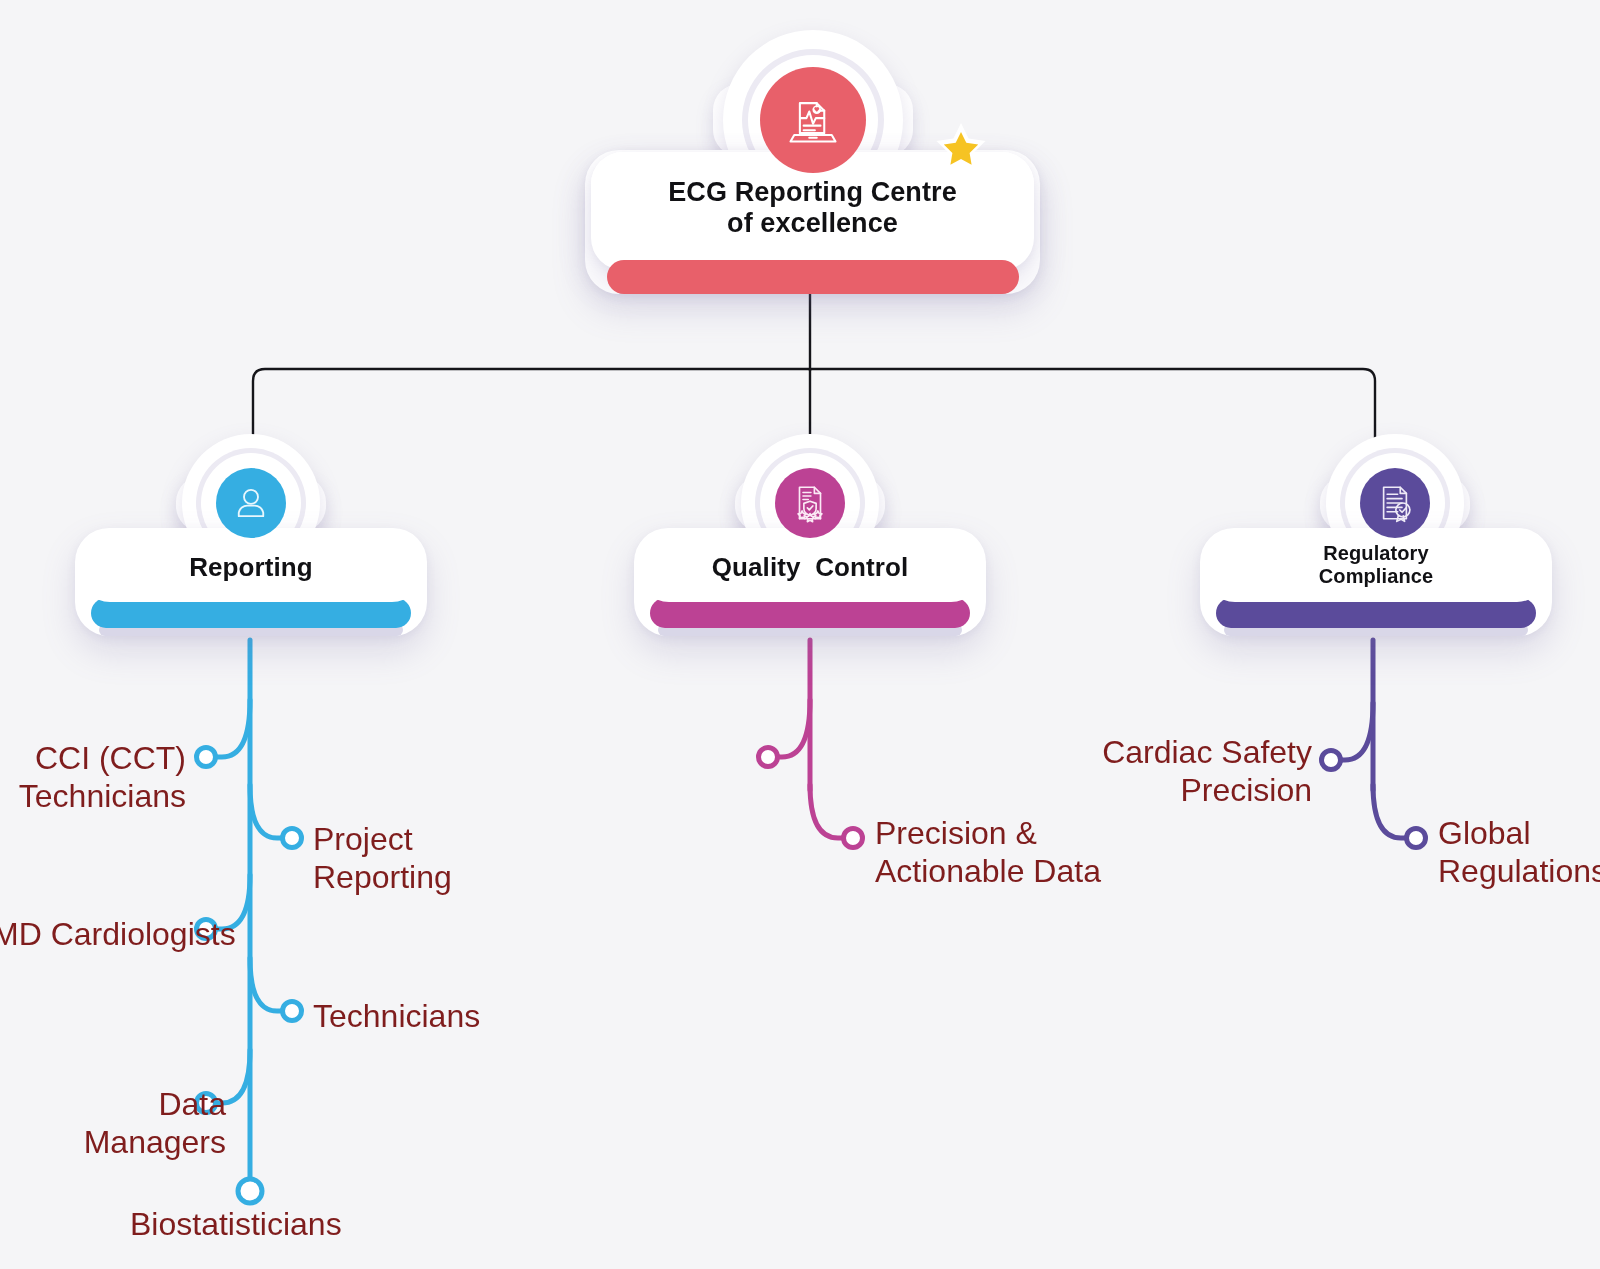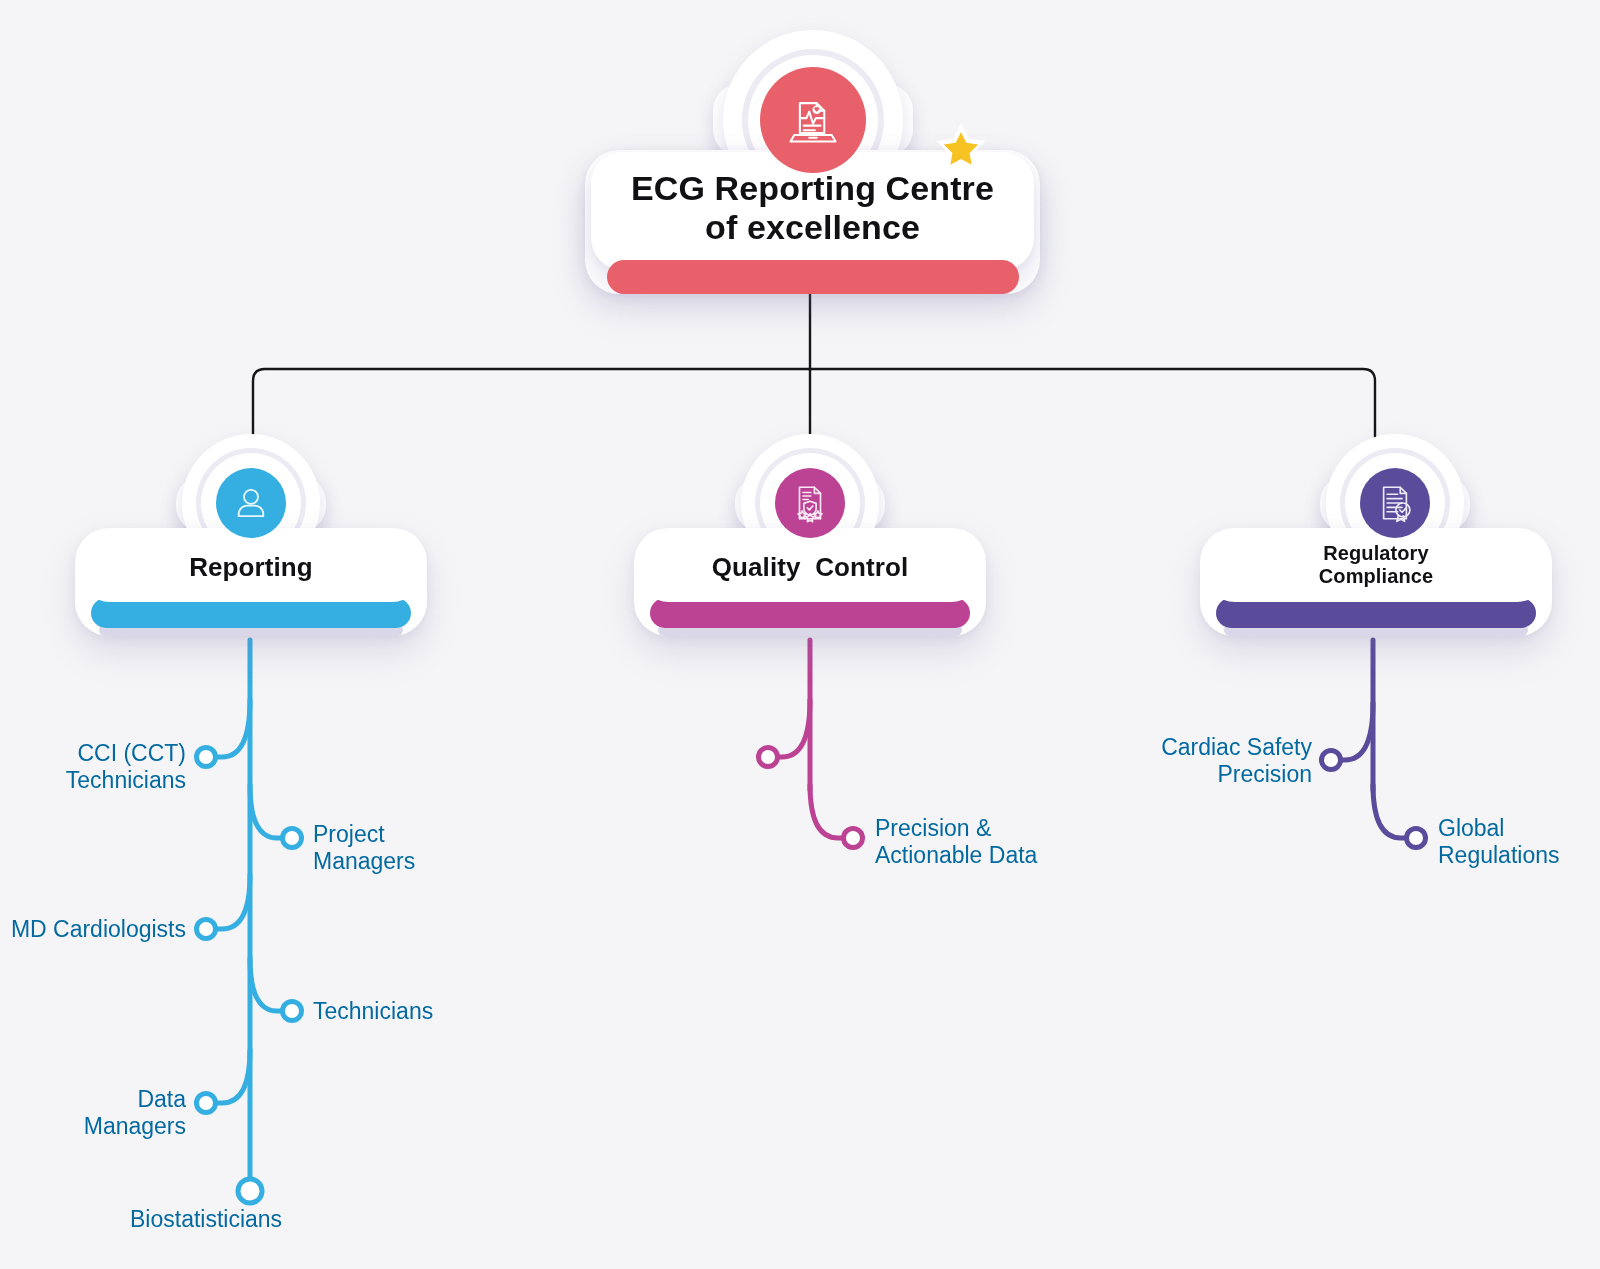--- a/index.html
+++ b/index.html
@@ -63,22 +63,22 @@
     display:flex;align-items:center;justify-content:center;
   }
   .iconcirc svg{display:block;}
 
   
   .starbadge{position:absolute;}
 
   
   .leaf-label{
     position:absolute;
-    color:#0369a1;
-    font-size:23px;
+    color:#7f1d1d;
+    font-size:32px;
     line-height:1.18;
     white-space:pre;
   }
   .leaf-label.right{text-align:left;}
   .leaf-label.left{text-align:right;}
 </style>
 </head>
 <body>
 
 <div id="stage">
@@ -135,21 +135,21 @@
     <div class="collar" style="left:138px;top:8px;width:180px;height:180px;"></div>
     <div class="iconring" style="left:157px;top:27px;width:142px;height:142px;background:#eceaf3;"></div>
     <div class="iconring" style="left:163px;top:33px;width:130px;height:130px;background:#ffffff;"></div>
 
     <div class="shadowcard" style="left:0px;top:128px;width:455px;height:144px;"></div>
     <div class="underbar" style="left:30px;top:258px;width:395px;height:14px;"></div>
     <div class="shadowcard" style="left:6px;top:130px;width:443px;height:118px;border-radius:32px;"></div>
     <div class="accent" style="left:22px;top:238px;width:412px;height:34px;background:#e8606a;"></div>
     <div class="shadowcard" style="left:6px;top:130px;width:443px;height:108px;border-radius:32px;box-shadow:none;"></div>
 
-    <div class="titlewrap" style="top:140px;width:455px;height:92px;font-size:34px;">ECG Reporting Centre
+    <div class="titlewrap" style="top:140px;width:455px;height:92px;font-size:27px;">ECG Reporting Centre
 of excellence</div>
 
     <div class="iconcirc" style="left:175px;top:45px;width:106px;height:106px;background:#e8606a;">
       <svg width="60" height="60" viewBox="0 0 64 64">
         <g fill="none" stroke="#fff" stroke-width="2.2" stroke-linecap="round" stroke-linejoin="round">
           <path d="M18 14 h18 l8 8 v24 H18 Z"></path>
           <path d="M36 14 v8 h8"></path>
           <path d="M19 30 h6 l3 -7 l4 13 l3 -6 h9"></path>
           <path d="M22 38 h18"></path>
             <path d="M22 43 h12"></path>
@@ -251,24 +251,24 @@
           <path d="M29.5 32 l2.6 2.6 l4.6 -5"></path>
           <path d="M28 38 l-2 7 l5 -2.4 l4 2.4 l-1.6 -6.4"></path>
         </g>
       </svg>
     </div>
   </div>
 
   <div class="leaf-label left" style="left:0px;top:740px;width:186px;">CCI (CCT)
 Technicians</div>
   <div class="leaf-label right" style="left:313px;top:821px;width:200px;">Project
-Managers</div>
+Reporting</div>
   <div class="leaf-label left" style="left:-8px;top:916px;width:194px;">MD Cardiologists</div>
   <div class="leaf-label right" style="left:313px;top:998px;width:200px;">Technicians</div>
-  <div class="leaf-label left" style="left:0px;top:1086px;width:186px;">Data
+  <div class="leaf-label left" style="left:0px;top:1086px;width:186px;padding-left:40px;">Data
 Managers</div>
   <div class="leaf-label" style="left:130px;top:1206px;width:240px;">Biostatisticians</div>
 
   <div class="leaf-label right" style="left:875px;top:815px;width:260px;">Precision &amp;
 Actionable Data</div>
 
   <div class="leaf-label left" style="left:1090px;top:734px;width:222px;">Cardiac Safety
 Precision</div>
   <div class="leaf-label right" style="left:1438px;top:815px;width:190px;">Global
 Regulations</div>

